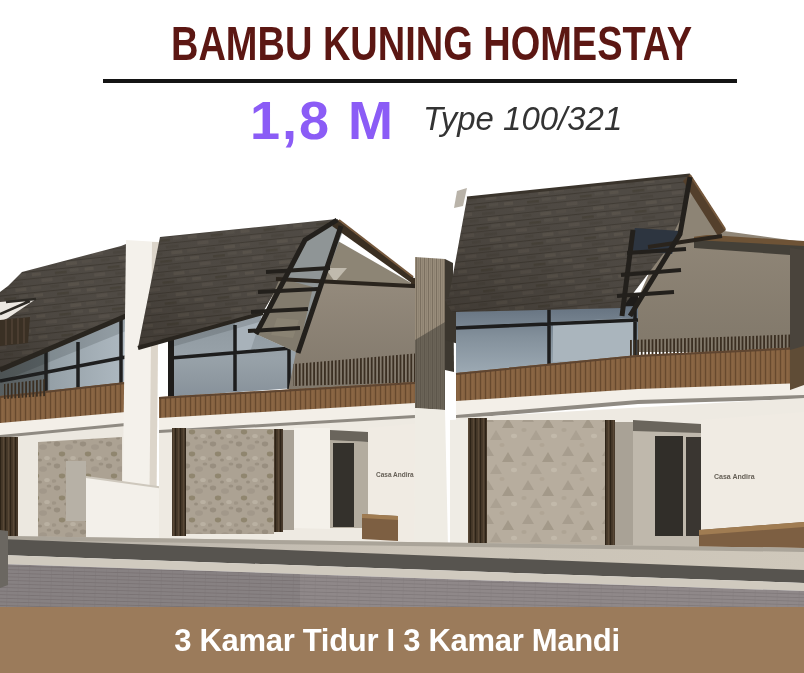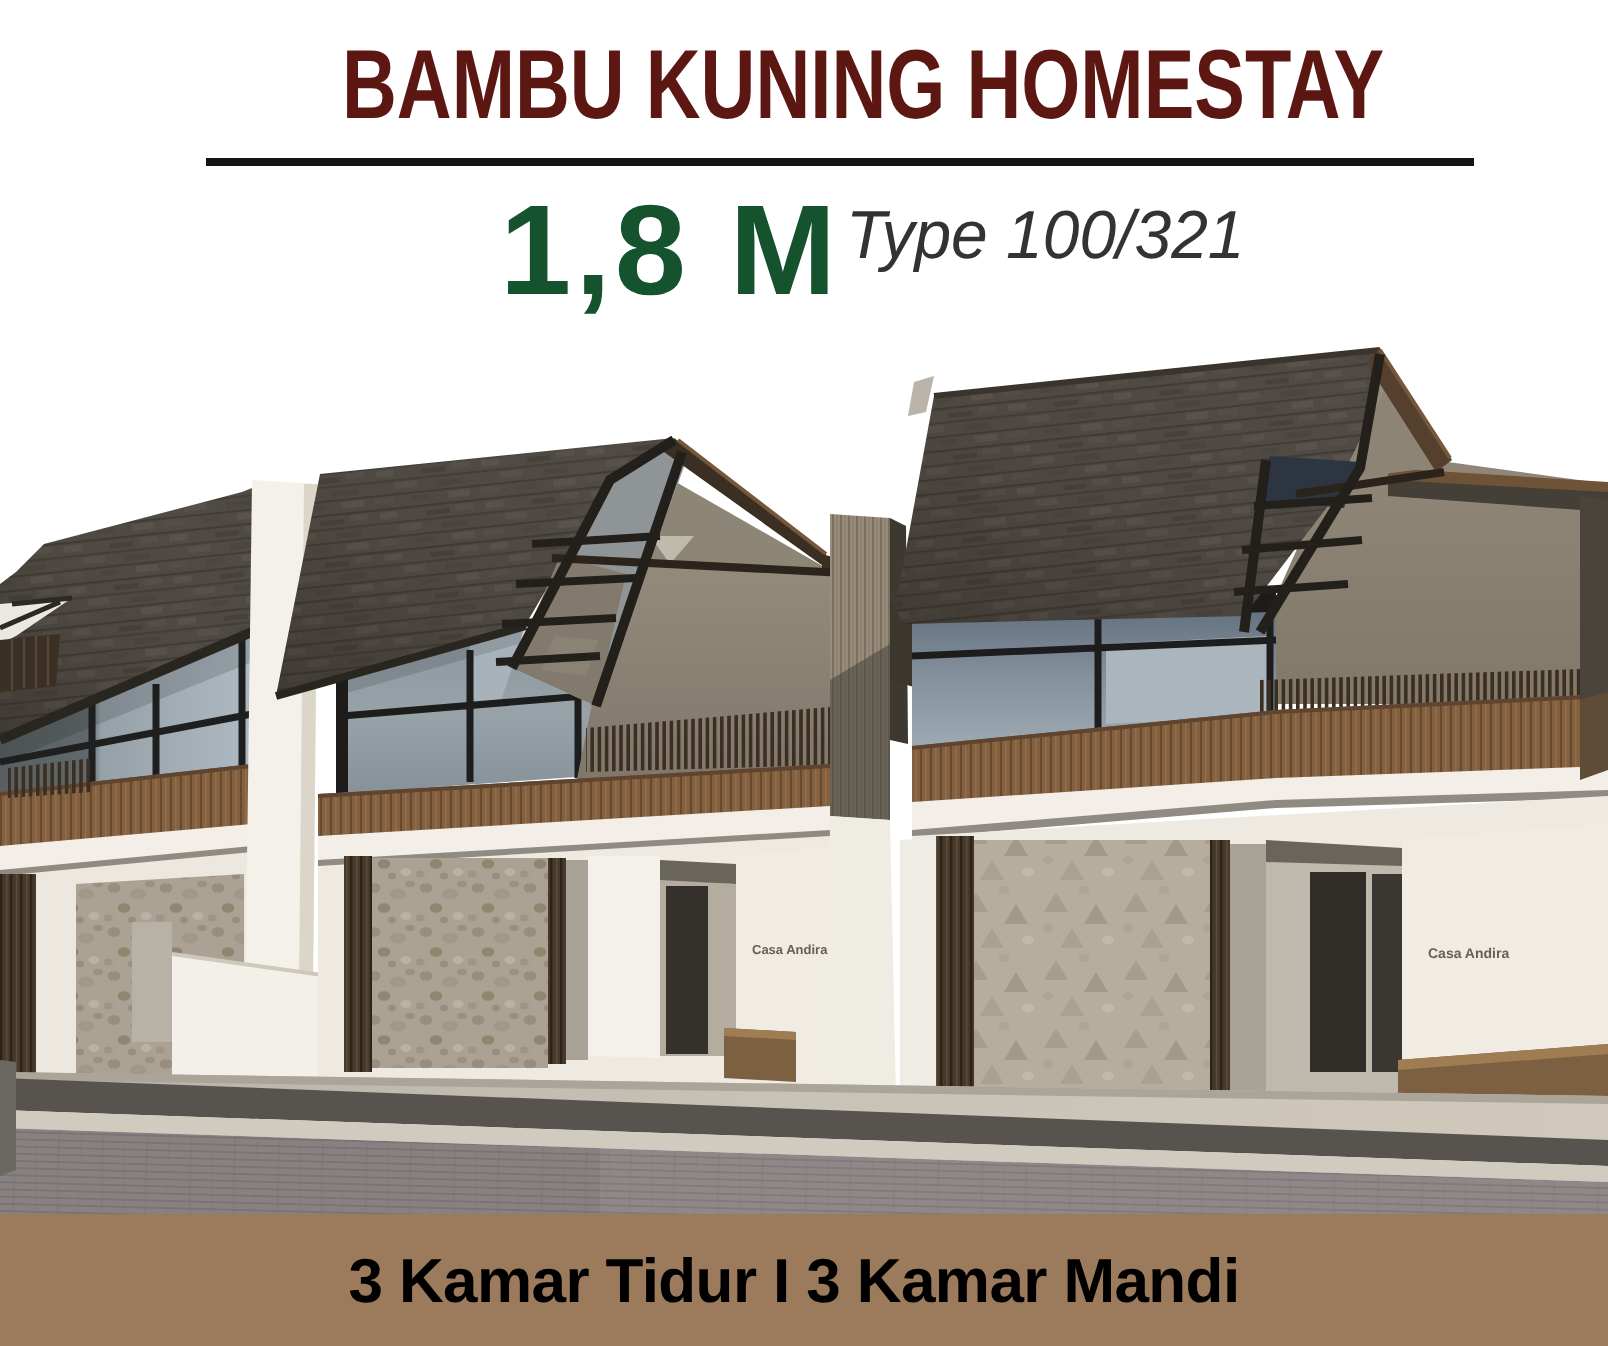--- a/index.html
+++ b/index.html
@@ -1,22 +1,22 @@
 <!DOCTYPE html>
 <html><head>
 <meta charset="utf-8">
 <style>
   html,body{margin:0;padding:0;}
   body{width:804px;height:673px;background:#ffffff;font-family:"Liberation Sans", sans-serif;overflow:hidden;position:relative;}
   .title{position:absolute;top:19px;left:171px;font-size:49px;font-weight:bold;color:#5c1713;line-height:1;white-space:nowrap;transform-origin:0 0;transform:scaleX(0.775);}
   .rule{position:absolute;left:103px;top:79px;width:634px;height:4px;background:#141414;}
-  .price{position:absolute;left:250px;top:93px;font-size:64px;font-weight:bold;color:#14532d;line-height:1;letter-spacing:2px;}
+  .price{position:absolute;left:250px;top:93px;font-size:54px;font-weight:bold;color:#8b5cf6;line-height:1;letter-spacing:2px;}
   .type{position:absolute;left:423px;top:101px;font-size:34px;font-style:italic;color:#333333;line-height:1;white-space:nowrap;transform-origin:0 0;transform:scaleX(0.97);}
   .footer{position:absolute;left:0;top:607px;width:804px;height:66px;background:#9b7b5b;}
-  .footer span{position:absolute;top:16px;left:0;width:794px;text-align:center;font-size:31px;font-weight:bold;color:#000000;letter-spacing:-0.3px;}
+  .footer span{position:absolute;top:16px;left:0;width:794px;text-align:center;font-size:31px;font-weight:bold;color:#ffffff;letter-spacing:-0.3px;}
 </style>
 </head>
 <body>
 
 <div class="title">BAMBU KUNING HOMESTAY</div>
 
 <div class="rule"></div>
 
 <div class="price">1,8 M</div>
 

